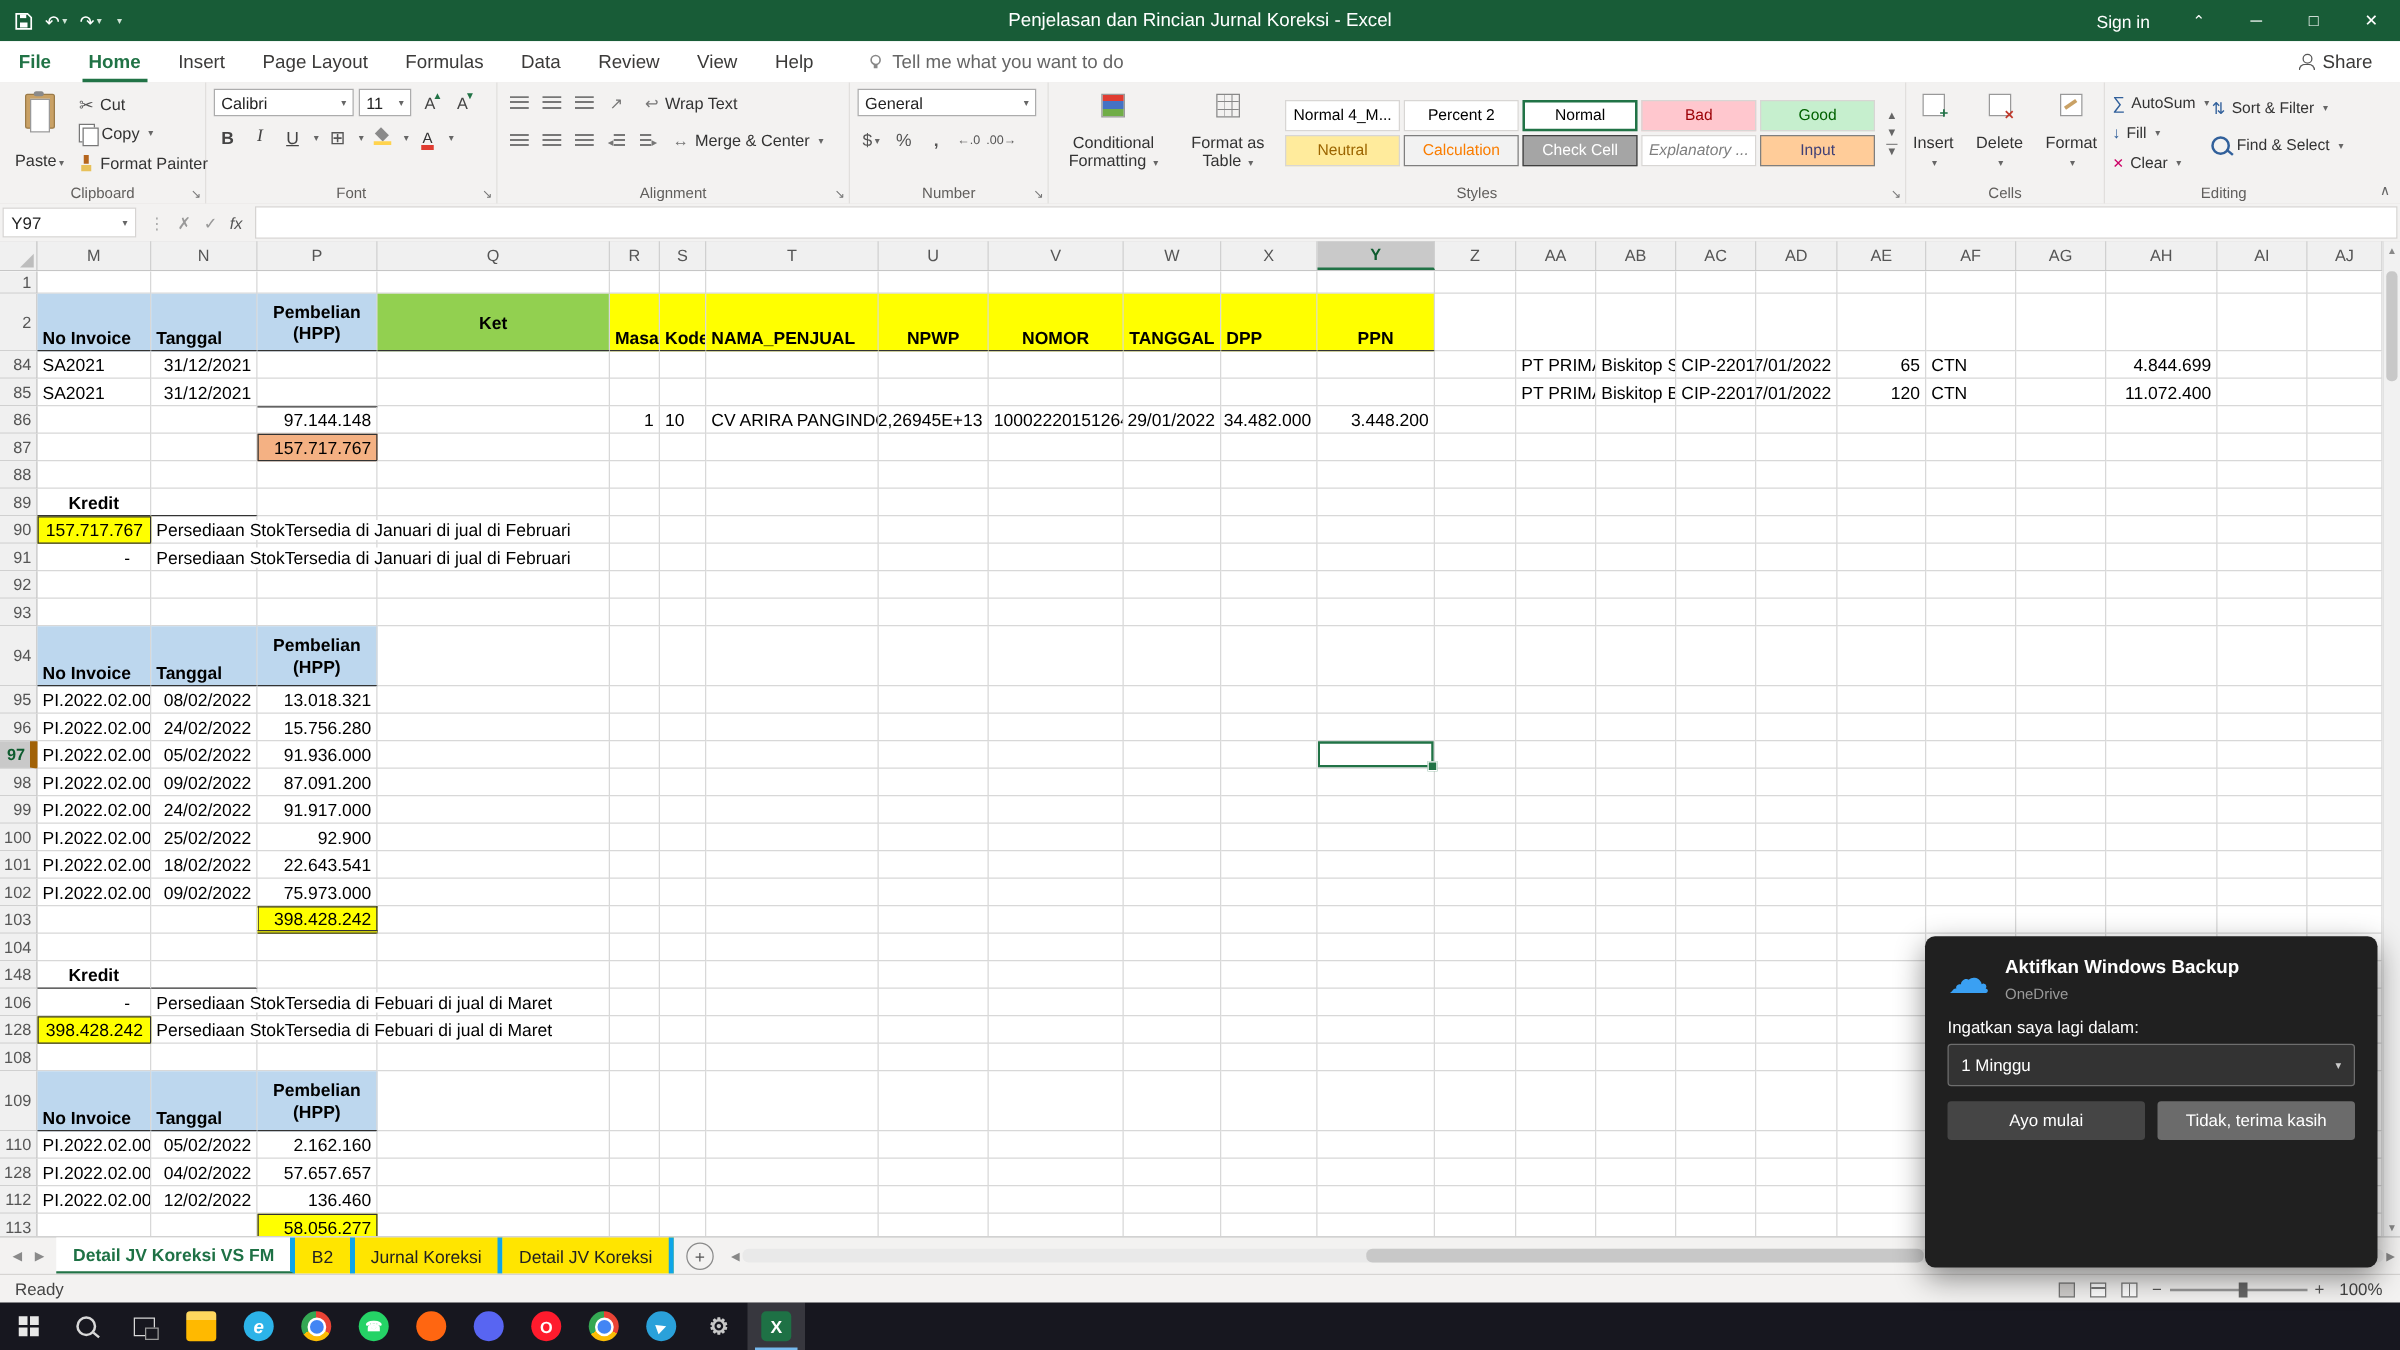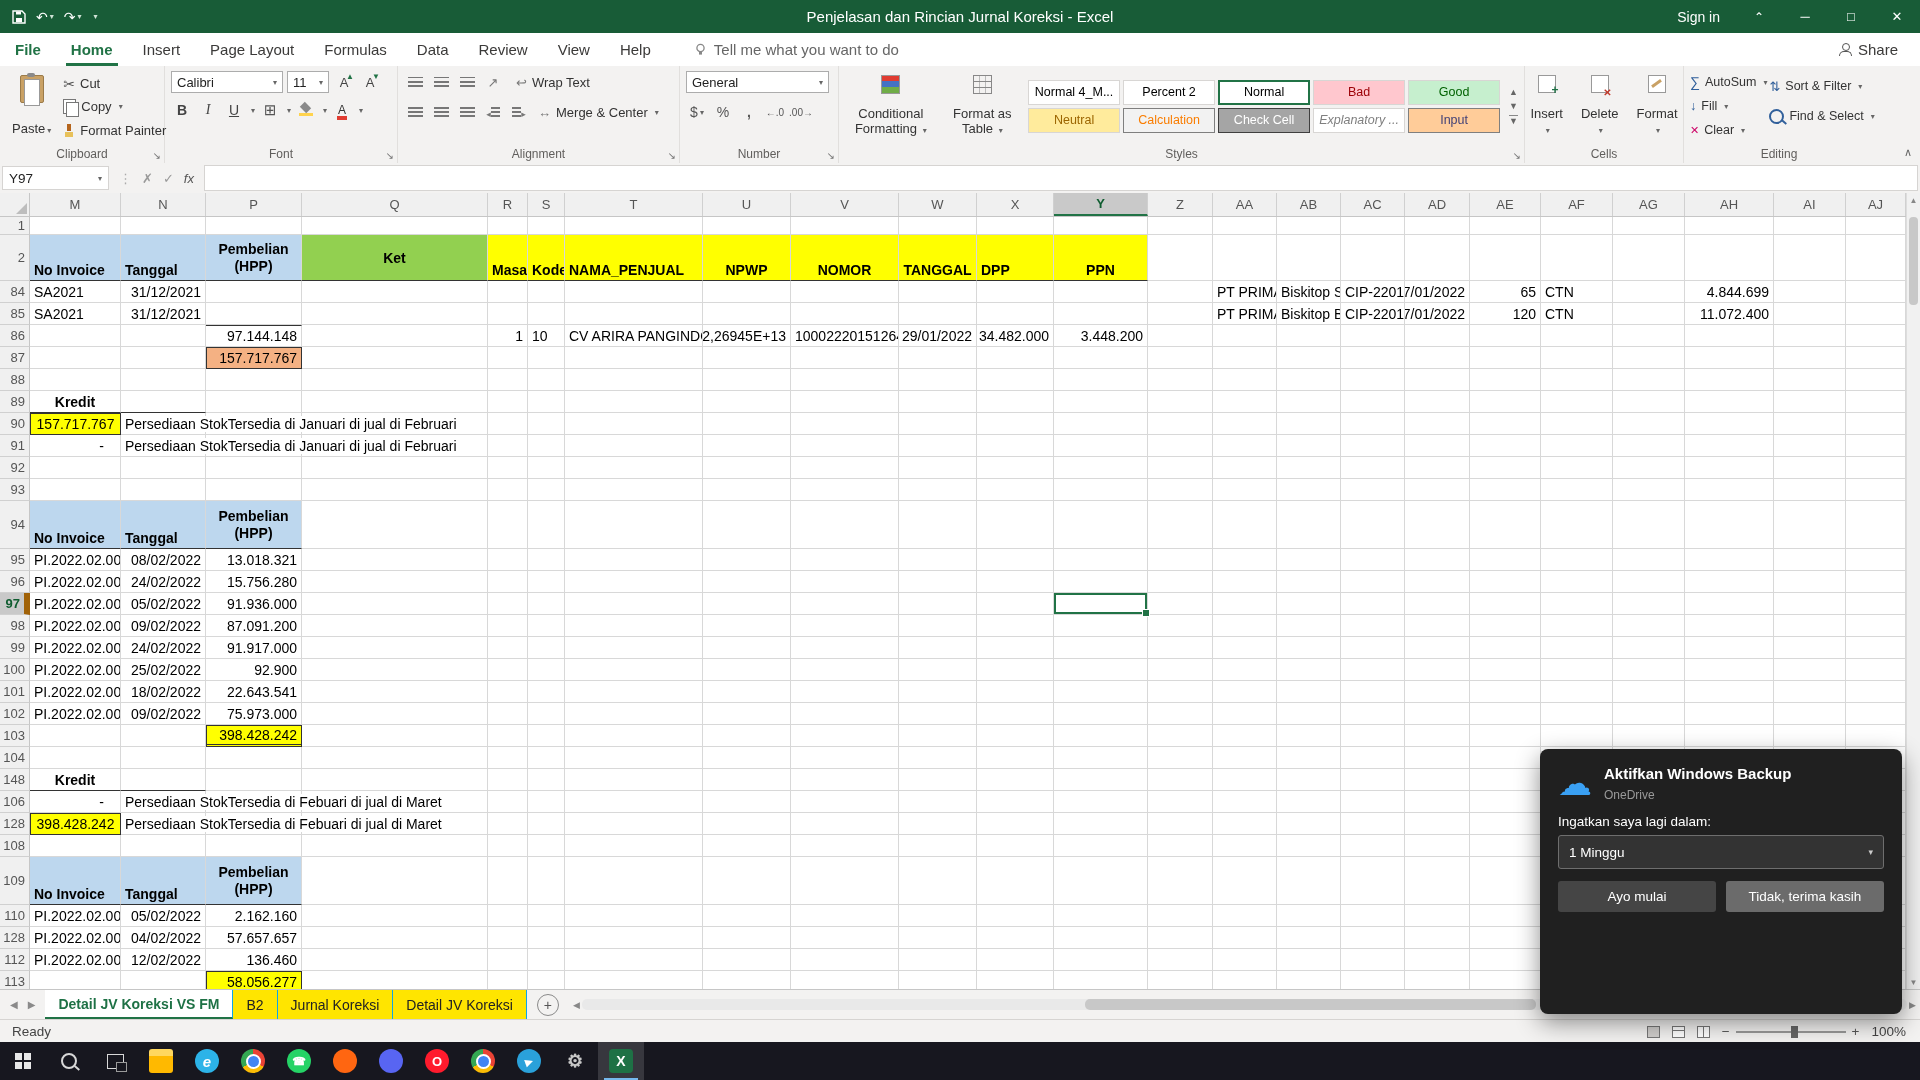--- a/index.html
+++ b/index.html
@@ -134,21 +134,21 @@
   .ovf .ctxt{position:relative;background:#fff;z-index:3;}
   .cell.active{overflow:visible;box-shadow:inset 0 0 0 2px #217346;z-index:4;}
   .cell.active::after{content:"";position:absolute;right:-3px;bottom:-3px;width:6px;height:6px;background:#217346;border:1px solid #fff;}
   .vscroll{position:absolute;top:193px;right:0;width:14px;height:796px;background:#F1F1F1;border-left:1px solid #DDD;box-sizing:border-box;display:flex;flex-direction:column;align-items:center;}
   .vs-arrow{font-size:8px;color:#888;height:14px;display:flex;align-items:center;}
   .vs-thumb{width:9px;height:88px;background:#C8C8C8;border-radius:4px;margin-top:10px;}
 
   
   .sheettabs{position:absolute;top:989px;left:0;right:0;height:30px;background:#F3F2F1;border-top:1px solid #C6C6C6;display:flex;align-items:stretch;font-size:14px;box-sizing:border-box;}
   .tabnav{display:flex;align-items:center;gap:10px;padding:0 10px;color:#8A8A8A;font-size:10px;}
-  .sheet-tab{display:flex;align-items:center;padding:0 13px;border-right:1px solid #0ea5e9;color:#222;position:relative;}
+  .sheet-tab{display:flex;align-items:center;padding:0 13px;border-right:4px solid #0ea5e9;color:#222;position:relative;}
   .sheet-tab.active{background:#fff;color:#1E7145;font-weight:bold;border-bottom:2px solid #217346;box-sizing:border-box;}
   .sheet-tab:not(.active){background:#FFE500;}
   .addsheet{width:20px;height:20px;border:1px solid #8A8A8A;border-radius:50%;display:flex;align-items:center;justify-content:center;align-self:center;margin:0 10px;color:#555;font-size:14px;}
   .hscroll{flex:1;display:flex;align-items:center;margin:0 4px;gap:2px;}
   .hs-arrow{font-size:9px;color:#888;}
   .hs-track{flex:1;height:11px;background:#E9E9E9;border-radius:5px;position:relative;}
   .hs-thumb{position:absolute;left:38%;width:34%;height:11px;background:#C8C8C8;border-radius:5px;}
 
   
   .statusbar{position:absolute;top:1019px;left:0;right:0;height:23px;background:#F3F2F1;border-top:1px solid #D6D4D2;display:flex;align-items:center;font-size:13.5px;color:#444;}

